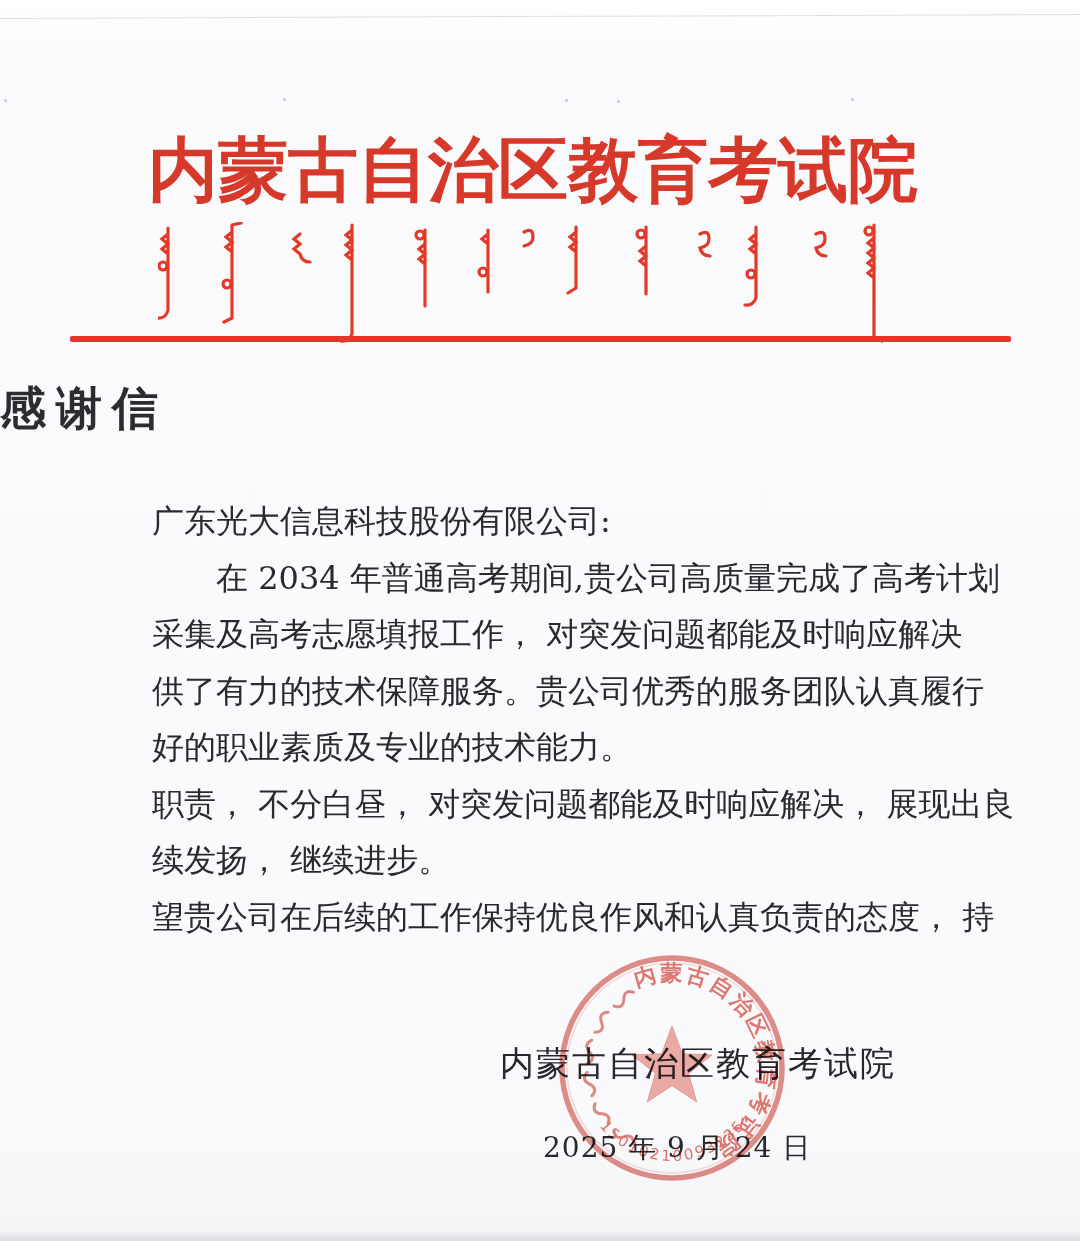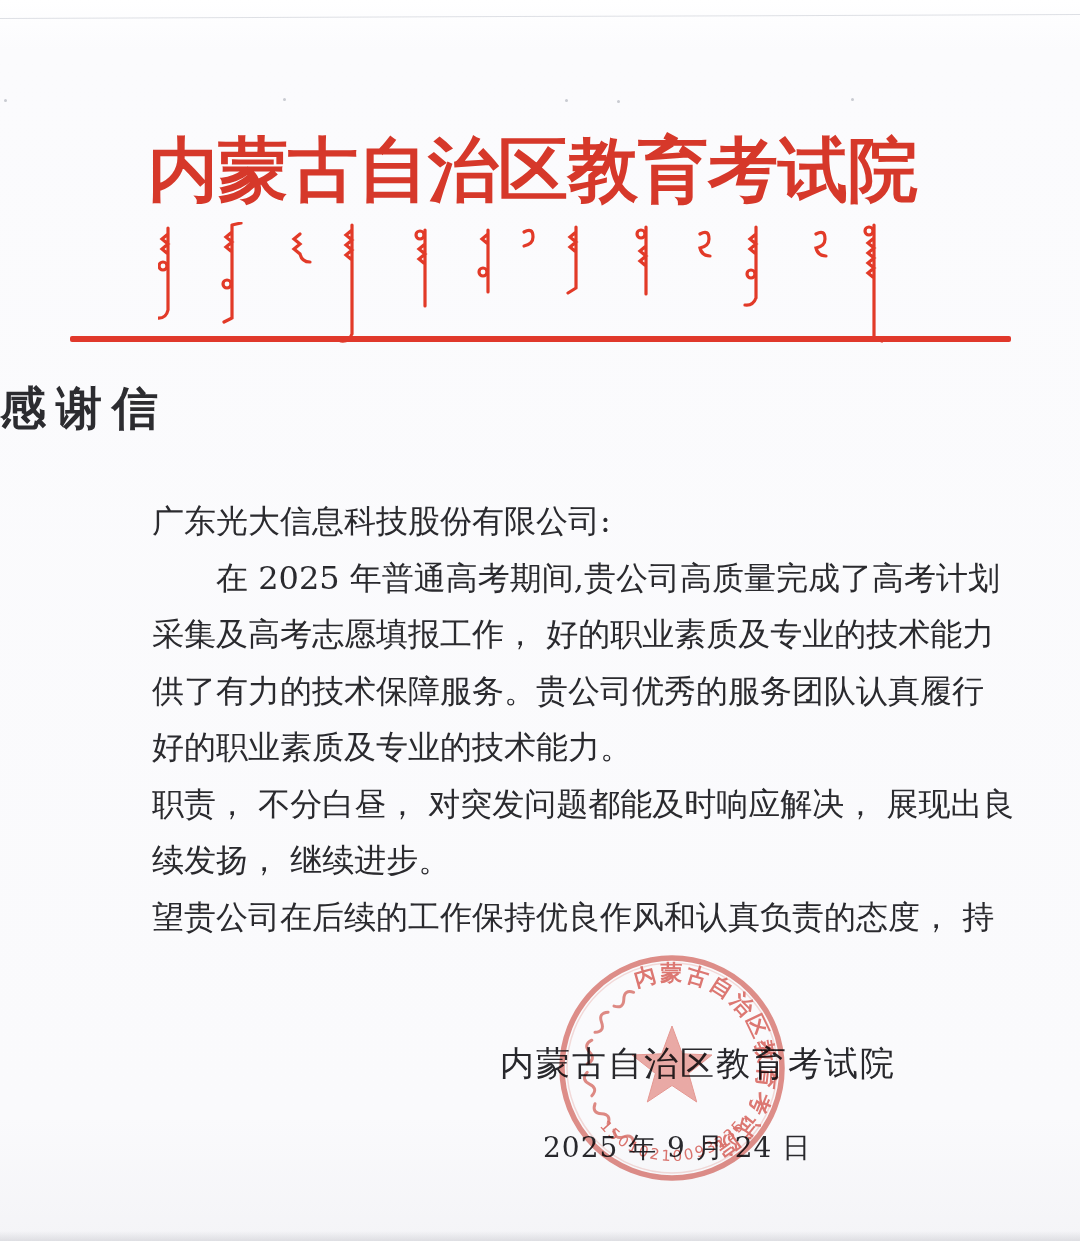--- a/index.html
+++ b/index.html
@@ -111,22 +111,22 @@
       </g>
     </svg>
 
     <div class="red-rule"></div>
   </header>
 
   <h2 class="letter-title">感谢信</h2>
 
   <main class="body">
     <p class="salutation">广东光大信息科技股份有限公司:</p>
-    <p class="indent">在 2025 年普通高考期间,贵公司高质量完成了高考计划</p>
-    <p>采集及高考志愿填报工作， 好的职业素质及专业的技术能力</p>
+    <p class="indent">在 2034 年普通高考期间,贵公司高质量完成了高考计划</p>
+    <p>采集及高考志愿填报工作， 对突发问题都能及时响应解决</p>
     <p>供了有力的技术保障服务。贵公司优秀的服务团队认真履行</p>
     <p>好的职业素质及专业的技术能力。</p>
     <p>职责， 不分白昼， 对突发问题都能及时响应解决， 展现出良</p>
     <p>续发扬， 继续进步。</p>
     <p>望贵公司在后续的工作保持优良作风和认真负责的态度， 持</p>
   </main>
 
   <div class="signature">内蒙古自治区教育考试院</div>
   <div class="date">2025 年 9 月 24 日</div>
 

